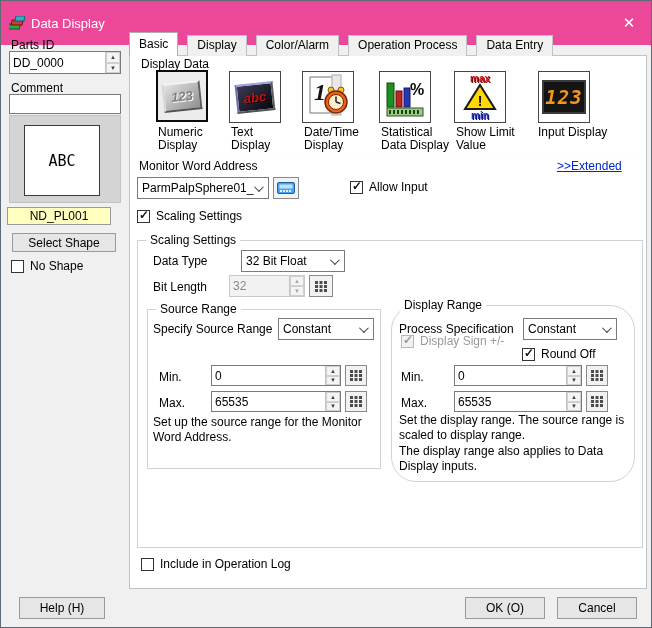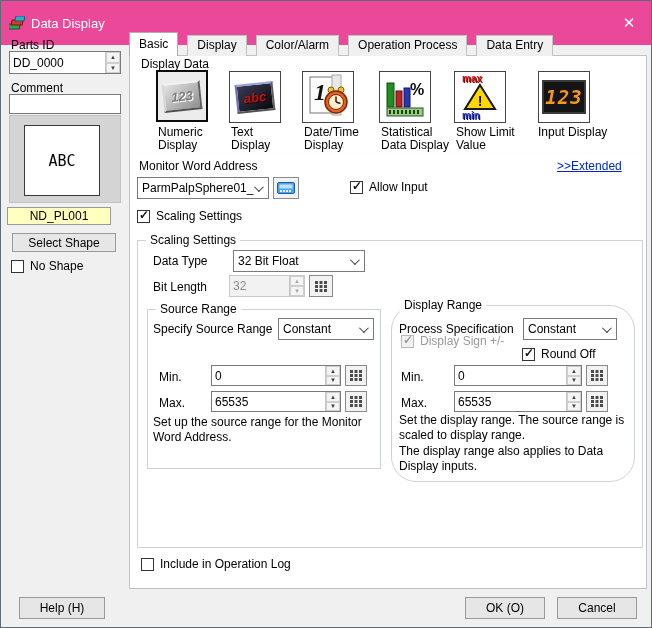--- a/index.html
+++ b/index.html
@@ -52,21 +52,21 @@
            transform:rotate(-6deg);border-top:2px solid #f2f2f2;border-left:2px solid #d5d5d5;
            border-right:2px solid #5e5e5e;border-bottom:2px solid #525252;}
   .panel-num{background:linear-gradient(145deg,#e2e2e2,#8f8f8f);}
   .panel-num span{color:#7f7f7f;font-weight:bold;font-style:italic;font-size:13px;text-shadow:1px 1px 0 #f8f8f8;}
   .panel-txt{background:linear-gradient(145deg,#3c3c52,#07070f);border-top-color:#9aa0e0;border-left-color:#6b6fae;}
   .panel-txt span{color:#d01010;font-weight:bold;font-style:italic;font-size:13px;text-shadow:1px 1px 0 #000;}
   .panel-input{width:44px;height:34px;background:#141414;border:2px solid #3a3a3a;
                display:flex;align-items:center;justify-content:center;}
   .panel-input span{color:#f79718;font-weight:bold;font-style:italic;font-size:19px;
                     font-family:"DejaVu Sans Mono",monospace;letter-spacing:1px;}
-  .limit-wrap{display:flex;flex-direction:column;align-items:flex-start;line-height:9px;}
+  .limit-wrap{display:flex;flex-direction:column;align-items:center;line-height:9px;}
   .limit-max{color:#cc1414;font-weight:bold;font-size:10px;text-shadow:1px 1px 0 #7a0a0a;}
   .limit-min{color:#2a35c4;font-weight:bold;font-size:10px;text-shadow:1px 1px 0 #0a1470;}
   
   .preview{position:absolute;left:8px;top:114px;width:112px;height:88px;background:#d4d4d4;border:1px solid #c2c2c2;}
   .preview .abc{position:absolute;left:14px;top:9px;width:76px;height:71px;background:#fff;border:1px solid #3a3a3a;
                 display:flex;align-items:center;justify-content:center;
                 font-family:"DejaVu Sans Mono",monospace;font-size:15px;}
   .badge{position:absolute;left:6px;top:206px;width:104px;height:18px;background:#ffffc0;border:1px solid #9a9a9a;
          display:flex;align-items:center;justify-content:center;}
   .link{position:absolute;color:#0026cc;text-decoration:underline;white-space:nowrap;}
@@ -212,21 +212,21 @@
   <div class="cb checked" style="left:136px;top:208px;">
     <span class="box"></span>
     <span class="lbl">Scaling Settings</span>
   </div>
 
   <div class="gb" style="left:136px;top:239px;width:506px;height:308px;">
     <span class="gb-title">Scaling Settings</span>
   </div>
 
   <span class="lab" style="left:152px;top:253px;">Data Type</span>
-  <div class="combo" style="left:232px;top:249px;width:132px;height:22px;">
+  <div class="combo" style="left:240px;top:249px;width:104px;height:22px;">
     <span class="value">32 Bit Float</span>
     <span class="chev"></span>
   </div>
 
   <span class="lab" style="left:152px;top:279px;">Bit Length</span>
   <div class="field" style="left:228px;top:274px;width:76px;height:22px;background:#f2f2f2;border-color:#c9c9c9;color:#8a8a8a;">
     <span class="value">32</span>
     <span class="spin">
         <span style="color:#a8a8a8;">▲</span>
         <span style="color:#a8a8a8;">▼</span>

